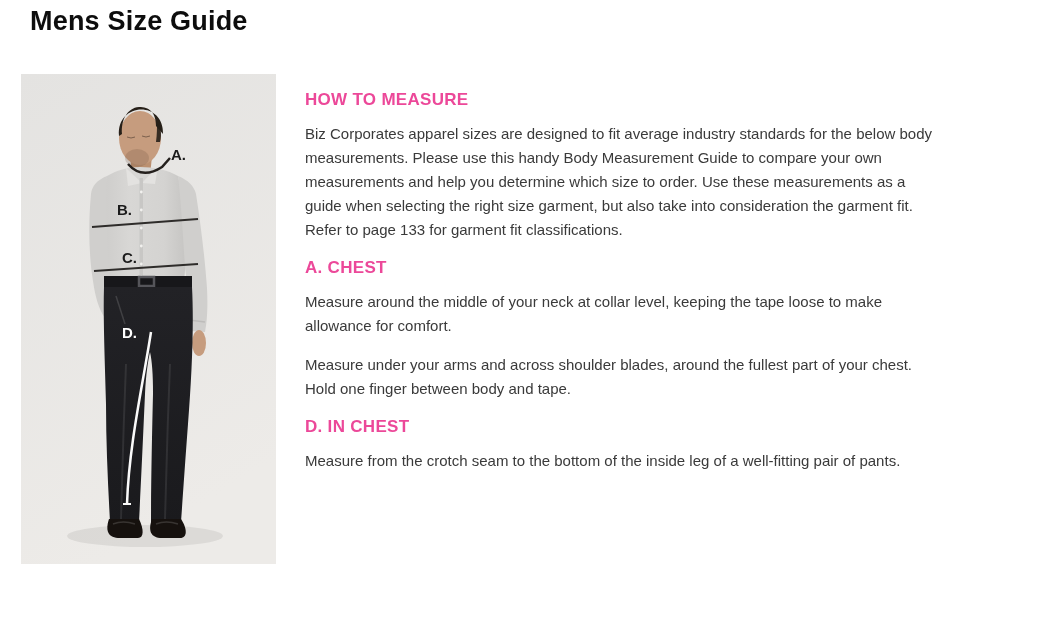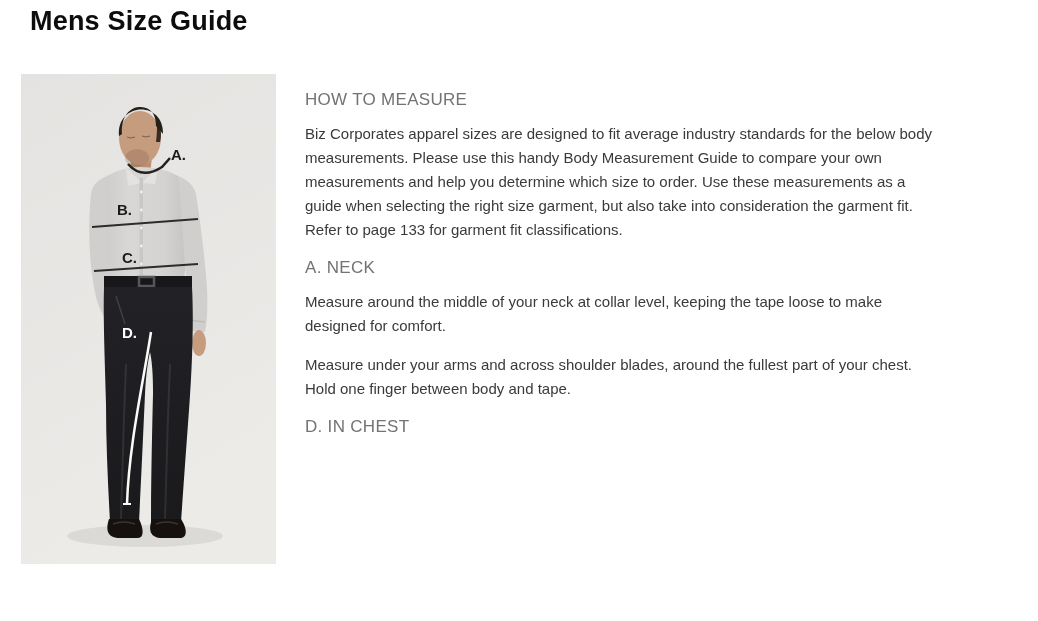--- a/index.html
+++ b/index.html
@@ -30,22 +30,22 @@
   }
   .photo svg { display: block; }
   .content {
     position: absolute;
     left: 305px;
     top: 89px;
     width: 636px;
   }
   .section-heading {
     font-size: 17px;
-    font-weight: 400;
-    color: #737373;
+    font-weight: 700;
+    color: #ec4899;
     letter-spacing: 0.3px;
     line-height: 22px;
     margin: 0 0 11px 0;
   }
   .section-body {
     font-size: 15px;
     font-weight: 400;
     color: #3a3a3a;
     line-height: 24px;
     margin: 0 0 15px 0;
@@ -141,25 +141,26 @@
   </svg>
 </div>
 
 <div class="content">
   <div>
     <h2 class="section-heading">HOW TO MEASURE</h2>
     <p class="section-body">Biz Corporates apparel sizes are designed to fit average industry standards for the below body measurements. Please use this handy Body Measurement Guide to compare your own measurements and help you determine which size to order. Use these measurements as a guide when selecting the right size garment, but also take into consideration the garment fit. Refer to page 133 for garment fit classifications.</p>
   </div>
 
   <div>
-    <h2 class="section-heading">A. NECK</h2>
-    <p class="section-body">Measure around the middle of your neck at collar level, keeping the tape loose to make designed for comfort.</p>
+    <h2 class="section-heading">A. CHEST</h2>
+    <p class="section-body">Measure around the middle of your neck at collar level, keeping the tape loose to make allowance for comfort.</p>
   </div>
 
   <div>
     <p class="section-body">Measure under your arms and across shoulder blades, around the fullest part of your chest. Hold one finger between body and tape.</p>
   </div>
 
 
   <div>
     <h2 class="section-heading">D. IN CHEST</h2>
+    <p class="section-body">Measure from the crotch seam to the bottom of the inside leg of a well-fitting pair of pants.</p>
   </div>
 </div>
 
 </body></html>

